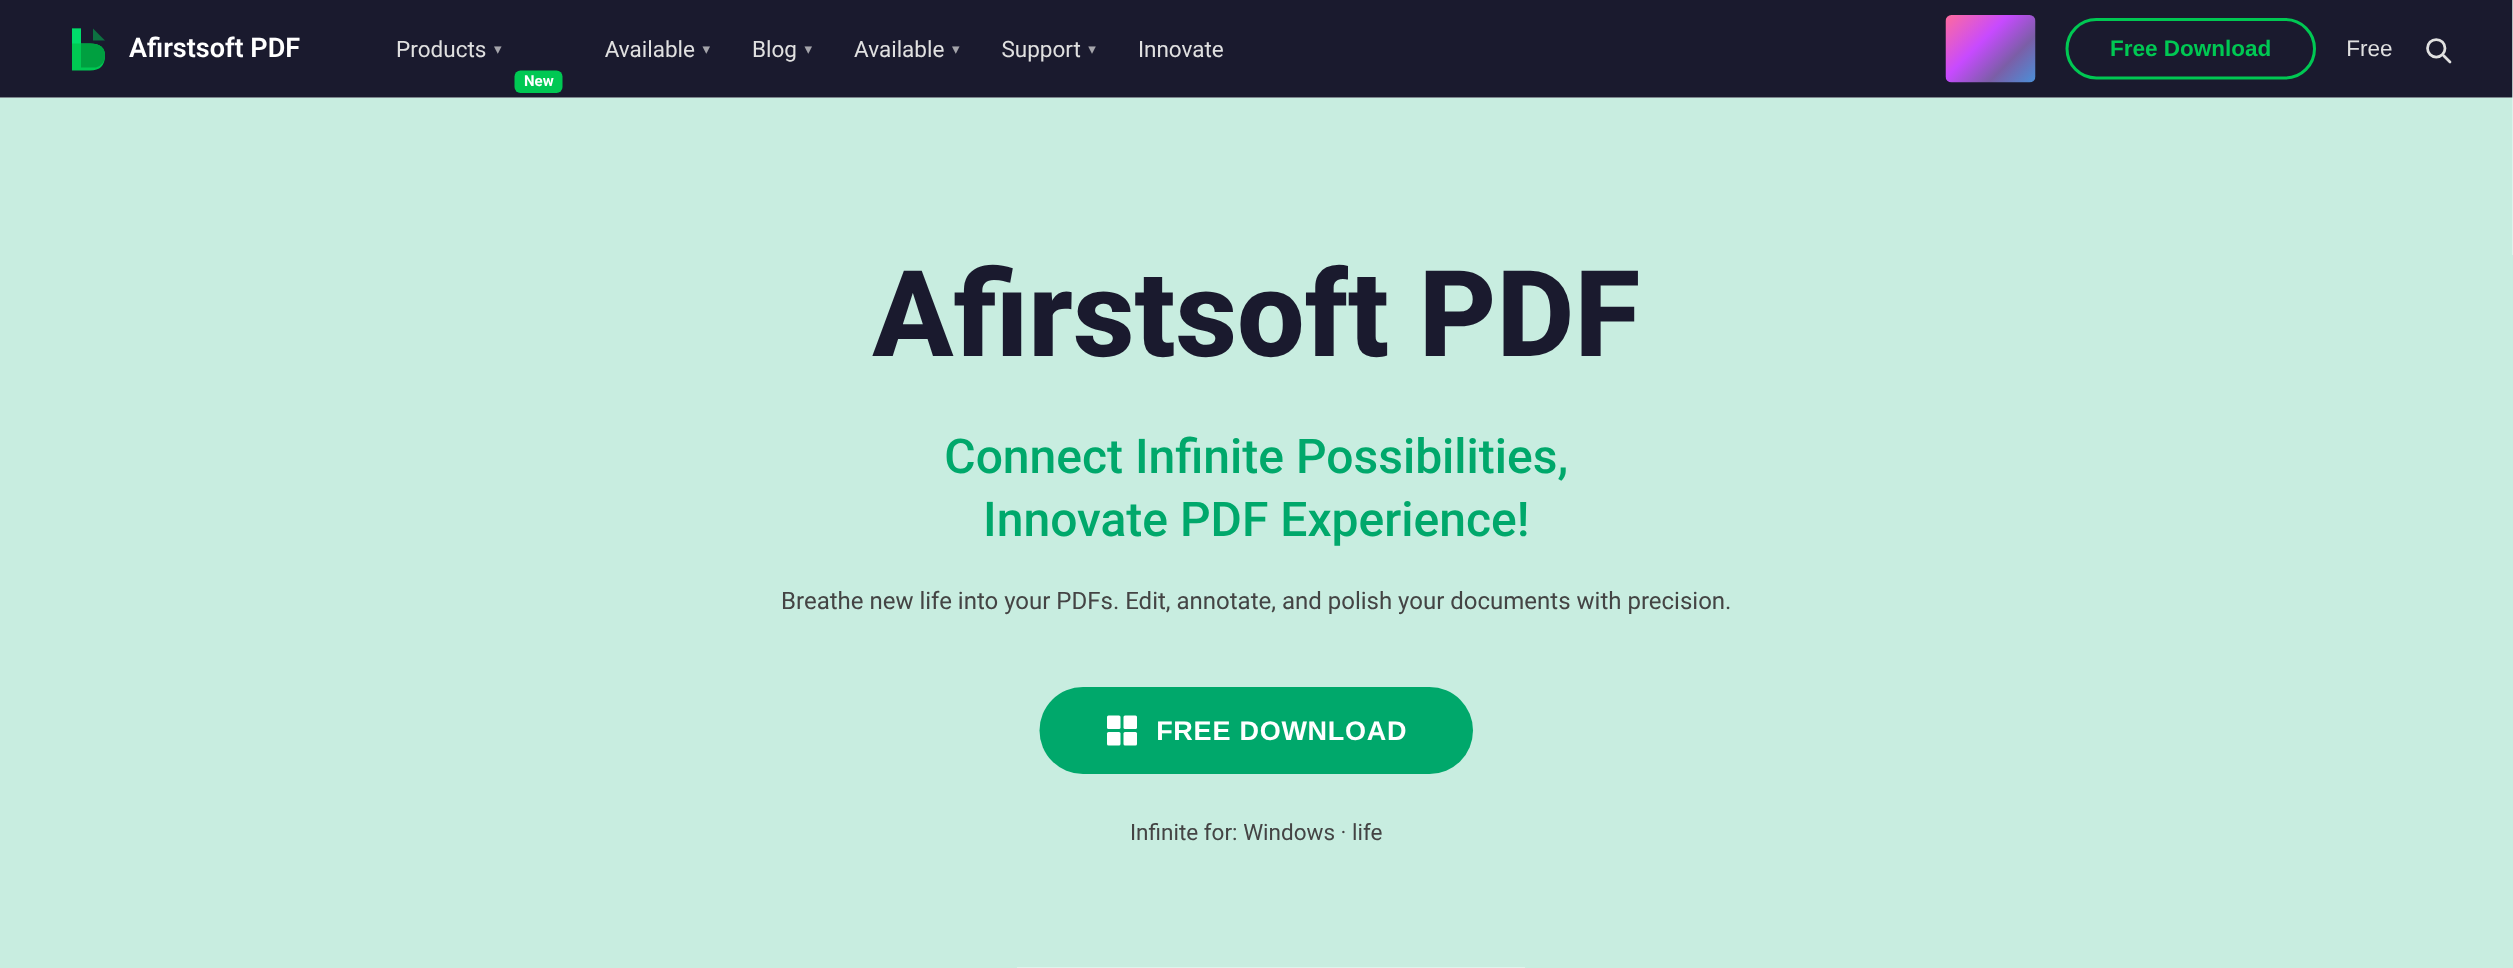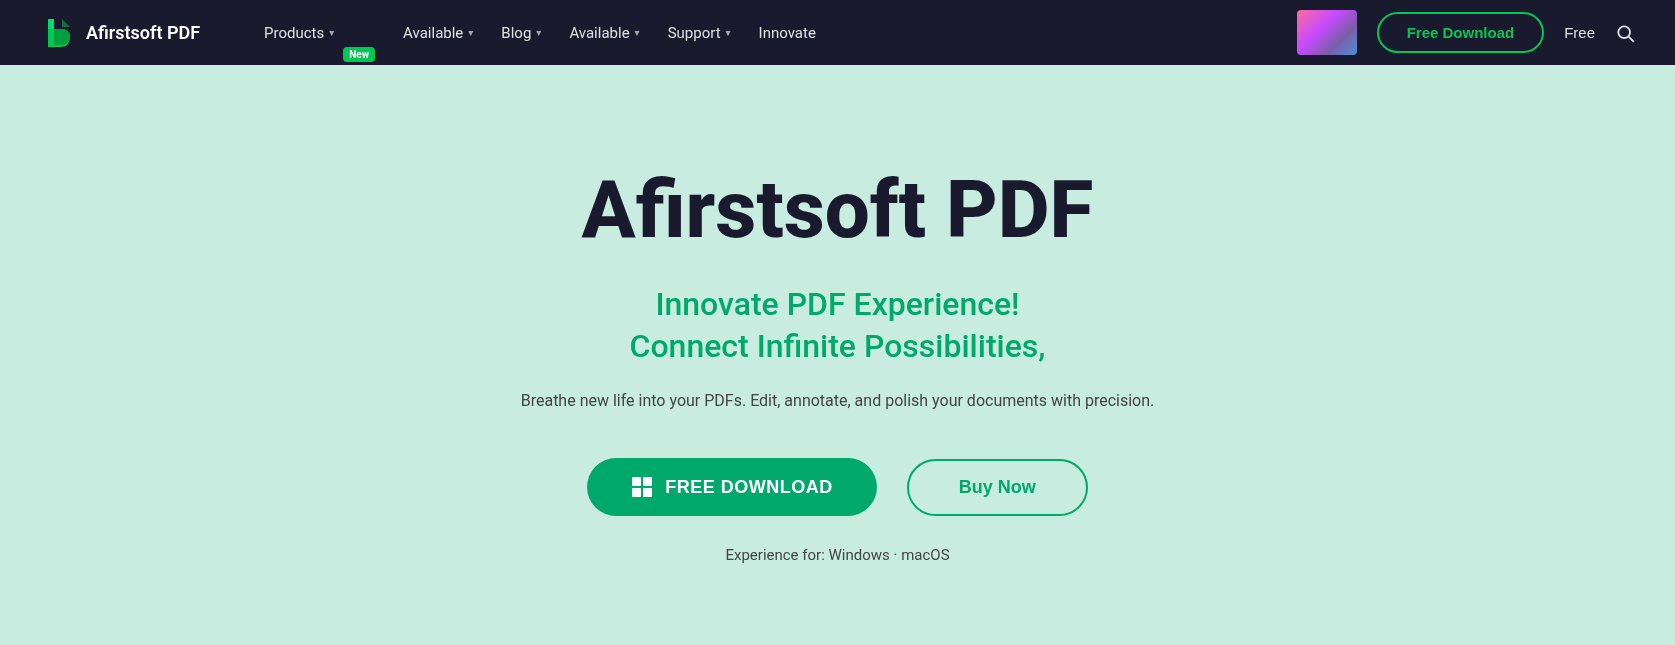--- a/index.html
+++ b/index.html
@@ -279,38 +279,37 @@
         <line x1="17" y1="17" x2="22" y2="22"></line>
       </svg>
     </button>
   </div>
 </nav>
 
 <section class="hero">
   <h1 class="hero-title">Afirstsoft PDF</h1>
 
   <div class="hero-subtitle">
+    <div>Connect Infinite Possibilities,</div>
     <div>Innovate PDF Experience!</div>
-    <div>Connect Infinite Possibilities,</div>
   </div>
 
   <p class="hero-description">Breathe new life into your PDFs. Edit, annotate, and polish your documents with precision.</p>
 
   <div class="hero-buttons">
     <button class="free-download-hero-btn">
 
       <svg class="windows-icon" viewBox="0 0 22 22" fill="white" xmlns="http://www.w3.org/2000/svg">
         <rect x="1" y="1" width="9" height="9" rx="1"></rect>
         <rect x="12" y="1" width="9" height="9" rx="1"></rect>
         <rect x="1" y="12" width="9" height="9" rx="1"></rect>
         <rect x="12" y="12" width="9" height="9" rx="1"></rect>
       </svg>
       <span>FREE DOWNLOAD</span>
     </button>
 
-    <button class="buy-now-btn">Buy Now</button>
   </div>
 
   <div class="available-text">
-    <span>Experience for:</span>
-    <span>Windows · macOS</span>
+    <span>Infinite for:</span>
+    <span>Windows · life</span>
   </div>
 </section>
 
 </body></html>

